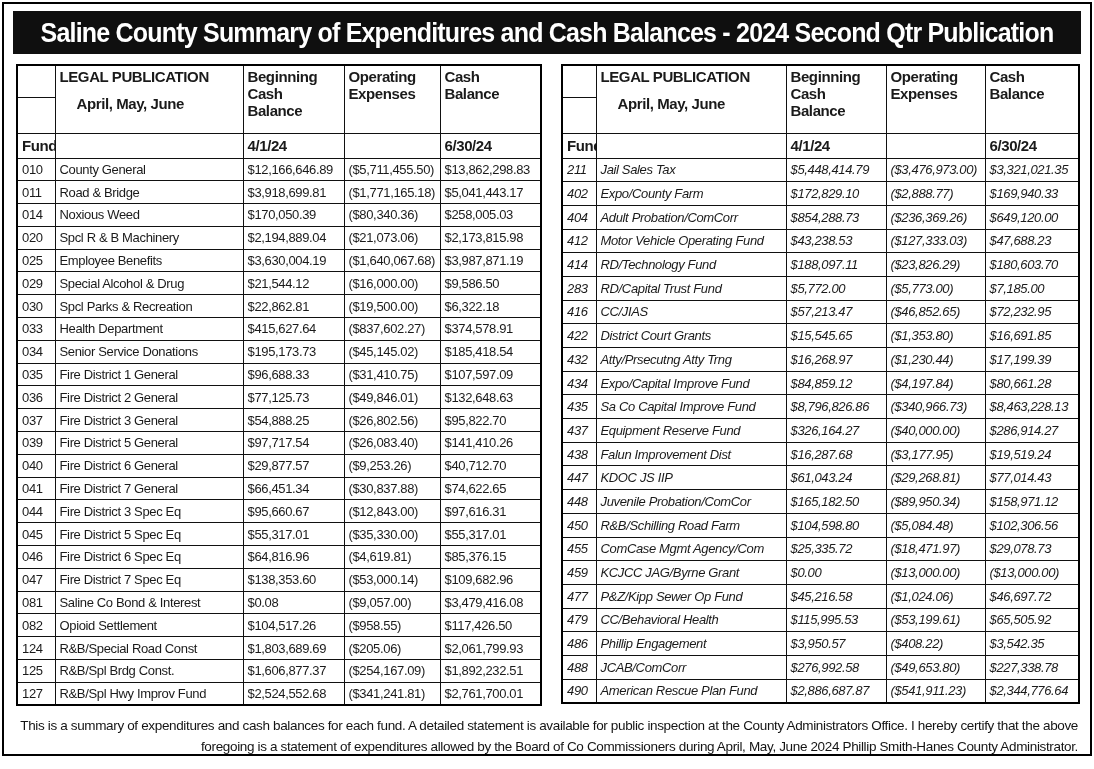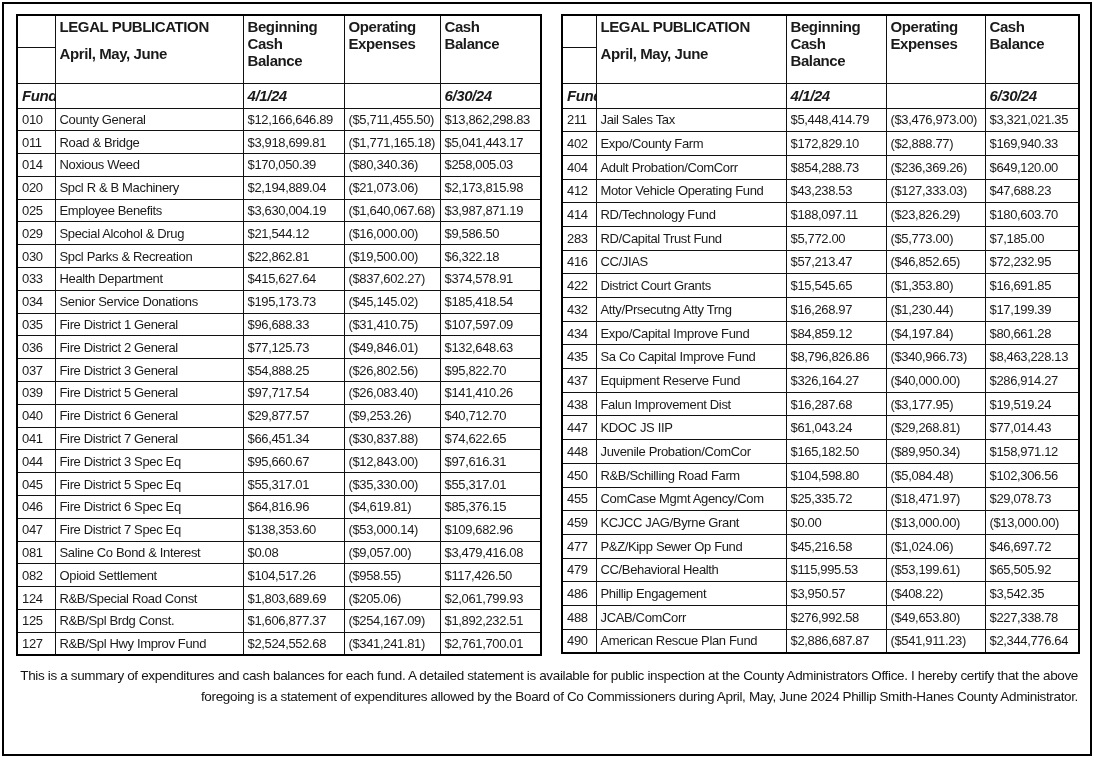--- a/index.html
+++ b/index.html
@@ -65,39 +65,42 @@
   .hdr-row3 { height: 25px; }
   thead td {
     font-weight: bold;
     vertical-align: top;
     font-size: 15px !important;
     letter-spacing: -0.4px !important;
     padding-top: 2px !important;
     white-space: normal !important;
     line-height: 17px;
   }
-  .hl2 { margin-top: 10px; }
-  .hdr-row3 td { vertical-align: middle; padding-top: 0 !important; font-style: italic; }
+  .hl2 { margin-top: 10px; margin-left: 17px; }
+  .hdr-row3 td { vertical-align: middle; padding-top: 0 !important; }
   .tbl-left  tbody tr { height: 22.8px; border-radius: 11px; }
-  .tbl-right tbody tr { height: 23.7px; }
+  .tbl-right tbody tr { height: 23.7px; font-style: italic; }
   tbody td { vertical-align: middle; }
   .footer {
     margin: 9px 12px 0 12px;
     font-size: 13.5px;
     letter-spacing: -0.35px;
     line-height: 21px;
     color: #141414;
     text-align: right;
   }
 </style>
 </head>
 <body>
 
 <div class="page">
 
+  <div class="title-bar" style="background: rgb(15, 15, 15); color: rgb(255, 255, 255);">
+    <span>Saline County Summary of Expenditures and Cash Balances - 2024 Second Qtr Publication</span>
+  </div>
 
   <div class="tables">
 
     <table class="fund-table tbl-left">
       <colgroup>
         <col class="c-fund">
           <col class="c-name">
           <col class="c-b">
           <col class="c-o">
           <col class="c-c">

